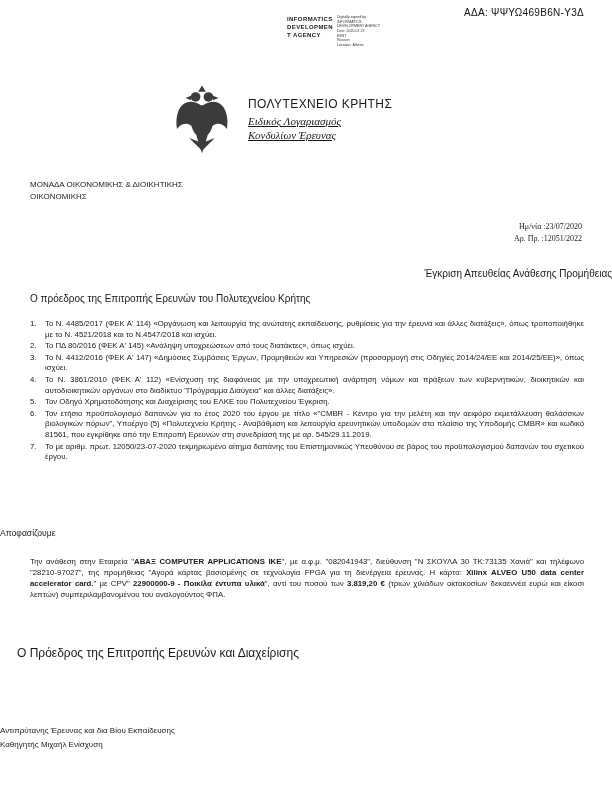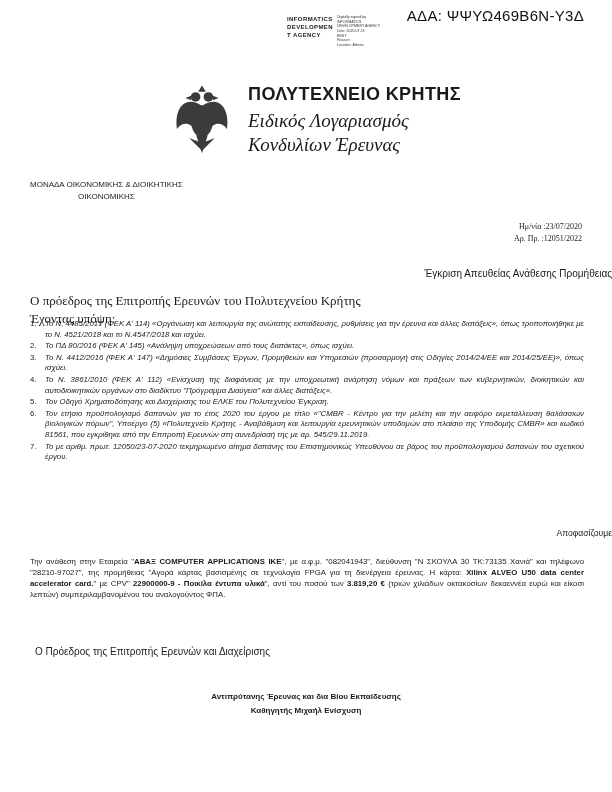--- a/index.html
+++ b/index.html
@@ -12,21 +12,21 @@
     height: 792px;
     background: #ffffff;
     overflow: hidden;
   }
 
   
   .ada {
     position: absolute;
     top: 7px;
     right: 28px;
-    font-size: 15px;
+    font-size: 10px;
     letter-spacing: 0.3px;
     color: #111;
     margin-left: 32px;
   }
 
   
   .digisig {
     position: absolute;
     top: 15px;
     left: 287px;
@@ -54,39 +54,39 @@
   .logo {
     position: absolute;
     top: 84px;
     left: 170px;
     display: flex;
     align-items: center;
     gap: 14px;
   }
   .logo .emblem svg { display: block; }
   .logo-text .l1 {
-    font-size: 18px;
-    font-weight: bold;
+    font-size: 12px;
+    font-weight: normal;
     letter-spacing: 0.4px;
     margin-bottom: 4px;
   }
   .logo-text .l2, .logo-text .l3 {
     font-family: "Liberation Serif", serif;
     font-style: italic;
-    font-size: 19px;
+    font-size: 11px;
     line-height: 1.25;
+    text-decoration: underline;
   }
 
   .unit {
     position: absolute;
     top: 179px;
     left: 30px;
     font-size: 8px;
     line-height: 1.5;
-    text-align: center;
   }
   .publish {
     position: absolute;
     top: 191px;
     right: 30px;
     font-size: 8px;
     line-height: 1.5;
     text-align: right;
   }
   .meta {
@@ -106,73 +106,70 @@
     width: 100%;
     text-align: right;
     font-size: 10px;
   }
 
   .intro {
     position: absolute;
     top: 292px;
     left: 30px;
     right: 20px;
-    font-size: 13px;
+    font-size: 10px;
     line-height: 1.4;
-    font-family: Liberation Serif, serif;
   }
 
   .considerations {
     position: absolute;
     top: 319px;
     left: 30px;
     right: 28px;
     font-size: 7.8px;
     line-height: 1.36;
   }
   .item { display: flex; margin-bottom: 1px; }
   .item .num { width: 15px; flex-shrink: 0; }
-  .item .txt { flex: 1; text-align: justify; font-style: italic; }
+  .item .txt { flex: 1; text-align: justify; }
 
   .decide-heading {
     position: absolute;
     top: 528px;
     left: 0;
     width: 100%;
-    text-align: right;
+    text-align: left;
     font-size: 8.6px;
   }
 
   .decision {
     position: absolute;
     top: 556px;
     left: 30px;
     right: 28px;
     font-size: 7.8px;
     line-height: 1.42;
     text-align: justify;
   }
   .decision .b { font-weight: bold; }
 
   .president {
     position: absolute;
     top: 646px;
-    left: 35px;
-    font-size: 10px;
+    left: 17px;
+    font-size: 12px;
   }
 
   .footer-sign {
     position: absolute;
-    top: 690px;
+    top: 724px;
     left: 0;
     width: 100%;
-    text-align: center;
     font-size: 8px;
     line-height: 1.7;
-    font-weight: bold;
   }
 </style>
 </head>
 <body>
 
 <div class="page">
 
   <div class="ada">ΑΔΑ: ΨΨΥΩ469Β6Ν-Υ3Δ</div>
 
   <div class="digisig">
@@ -220,21 +217,20 @@
 
   <div class="meta">
     <div>Ημ/νία :23/07/2020</div>
     <div>Αρ. Πρ. :12051/2022</div>
   </div>
 
   <div class="doc-title">Έγκριση Απευθείας Ανάθεσης Προμήθειας</div>
 
   <div class="intro">
     <div>Ο πρόεδρος της Επιτροπής Ερευνών του Πολυτεχνείου Κρήτης</div>
-    <div>Έχοντας υπόψη:</div>
   </div>
 
   <div class="considerations">
     <div class="item">
       <span class="num">1.</span>
       <span class="txt">Το Ν. 4485/2017 (ΦΕΚ Α' 114) «Οργάνωση και λειτουργία της ανώτατης εκπαίδευσης, ρυθμίσεις για την έρευνα και άλλες διατάξεις», όπως τροποποιήθηκε με το Ν. 4521/2018 και το Ν.4547/2018 και ισχύει.</span>
     </div>
     <div class="item">
       <span class="num">2.</span>
       <span class="txt">Το ΠΔ 80/2016 (ΦΕΚ Α' 145) «Ανάληψη υποχρεώσεων από τους διατάκτες», όπως ισχύει.</span>

